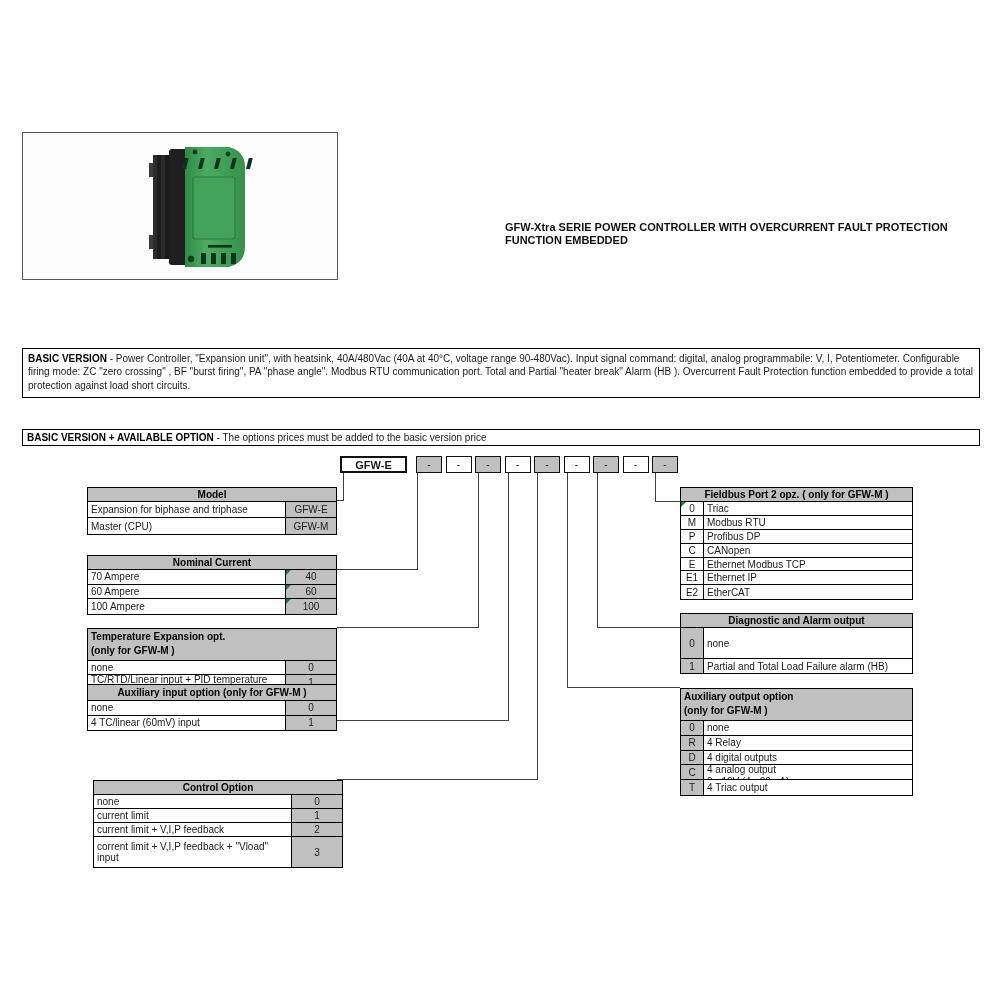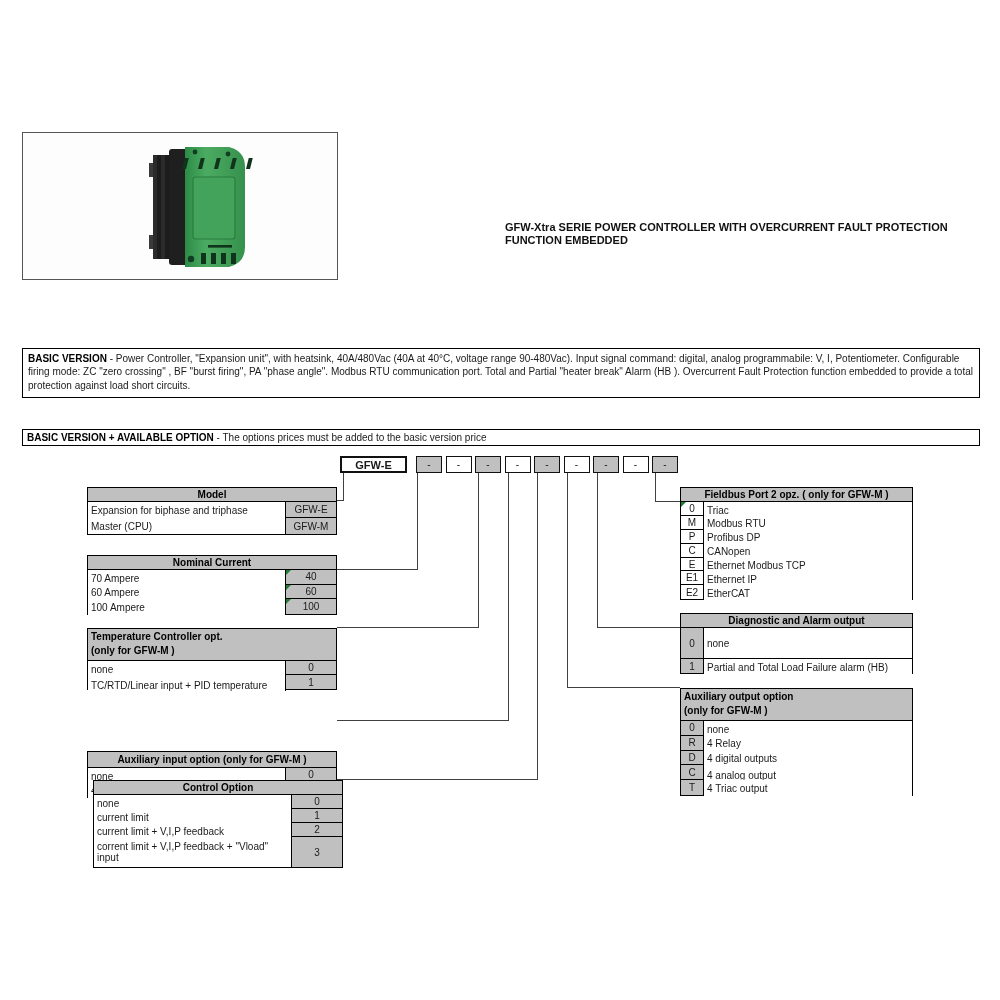--- a/index.html
+++ b/index.html
@@ -30,21 +30,21 @@
   .v { width:1px; }
   .h { height:1px; }
 
   
   .dtable { border:1.5px solid #000; background:#fff; font-size:10px; }
   .thead { background:#c0c0c0; font-weight:bold; color:#000; border-bottom:1.5px solid #000; display:flex; align-items:center; justify-content:center; text-align:center; }
   .thead.two-line { display:block; text-align:left; padding:1px 0 0 3px; line-height:14px; }
   .trow { display:flex; border-bottom:1px solid #000; align-items:stretch; }
   .trow:last-child { border-bottom:none; }
   .cell { display:flex; align-items:center; overflow:hidden; position:relative; }
-  .cell.label { flex:1; padding:8px 3px; }
+  .cell.label { flex:1; padding:2px 3px; }
   .cell.code { justify-content:center; text-align:center; }
 
   
   .lt { left:87px; width:250px; }
   .lt .cell.label { border-right:1px solid #000; background:#fff; }
   .lt .cell.code { width:50px; background:#c0c0c0; }
 
   
   .rt { left:680px; width:233px; }
   .rt .cell.code { width:23px; border-right:1px solid #000; }
@@ -221,21 +221,21 @@
         </div>
         <div class="cell code">
           <span>100</span>
           <i class="marker"></i>
         </div>
       </div>
     </div>
 
   <div class="abs dtable lt tbl-temp" style="top:628px;">
     <div class="thead two-line">
-      <div>Temperature Controller opt.</div>
+      <div>Temperature Expansion opt.</div>
       <div>(only for GFW-M )</div>
     </div>
   <div class="trow">
         <div class="cell label">
           <span>none</span>
         </div>
         <div class="cell code">
           <span>0</span>
         </div>
       </div>
@@ -243,21 +243,21 @@
         <div class="cell label">
           <span>TC/RTD/Linear input  + PID temperature
 ctr.</span>
         </div>
         <div class="cell code">
           <span>1</span>
         </div>
       </div>
     </div>
 
-  <div class="abs dtable lt tbl-auxin" style="top:751px;">
+  <div class="abs dtable lt tbl-auxin" style="top:684px;">
     <div class="thead">
         <span>Auxiliary input option  (only for GFW-M )</span>
       </div>
   <div class="trow">
         <div class="cell label">
           <span>none</span>
         </div>
         <div class="cell code">
           <span>0</span>
         </div>

